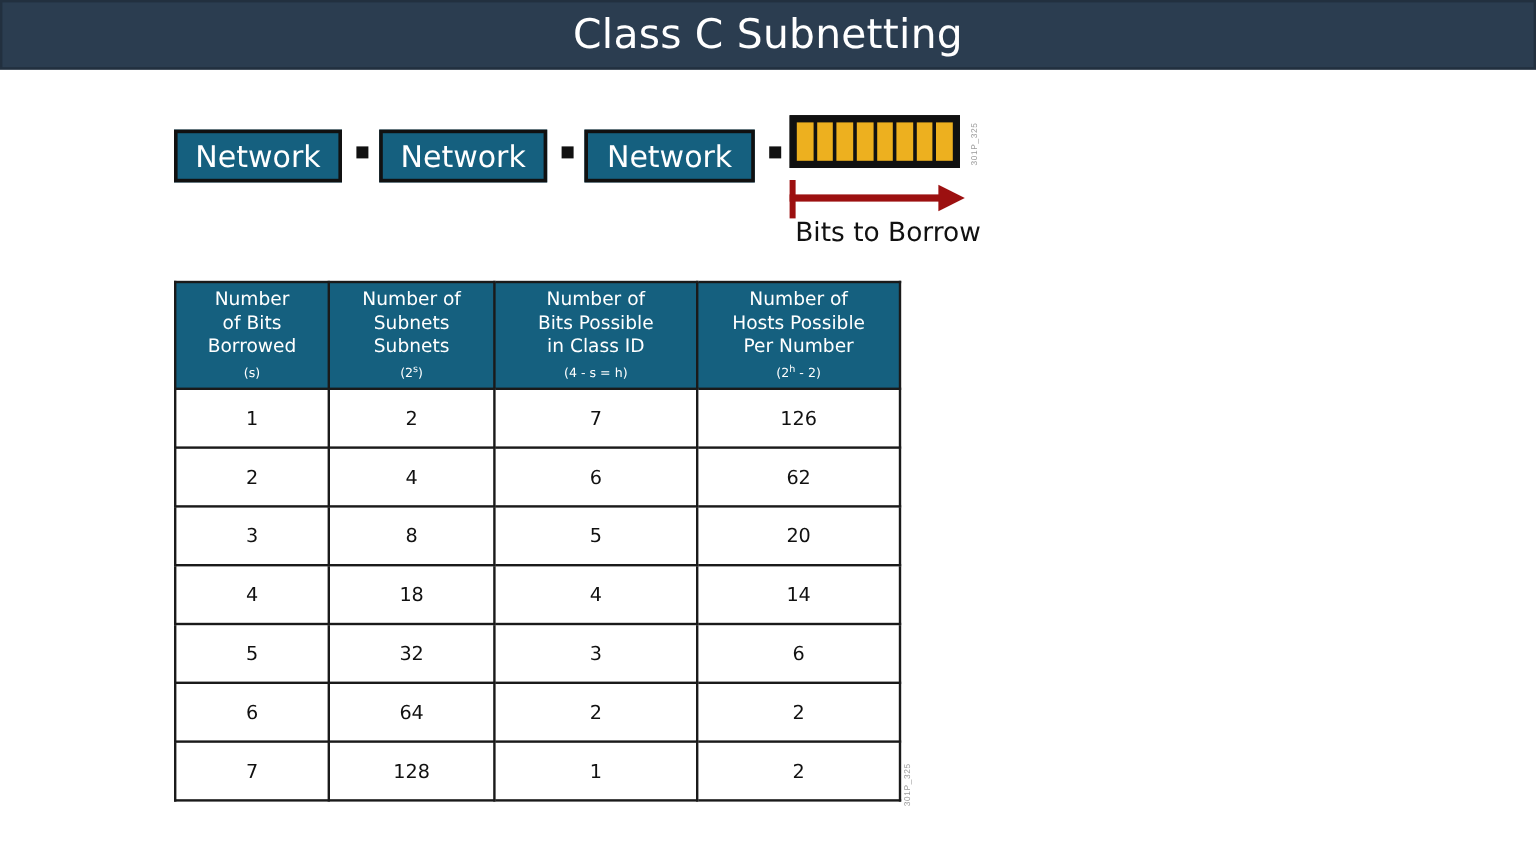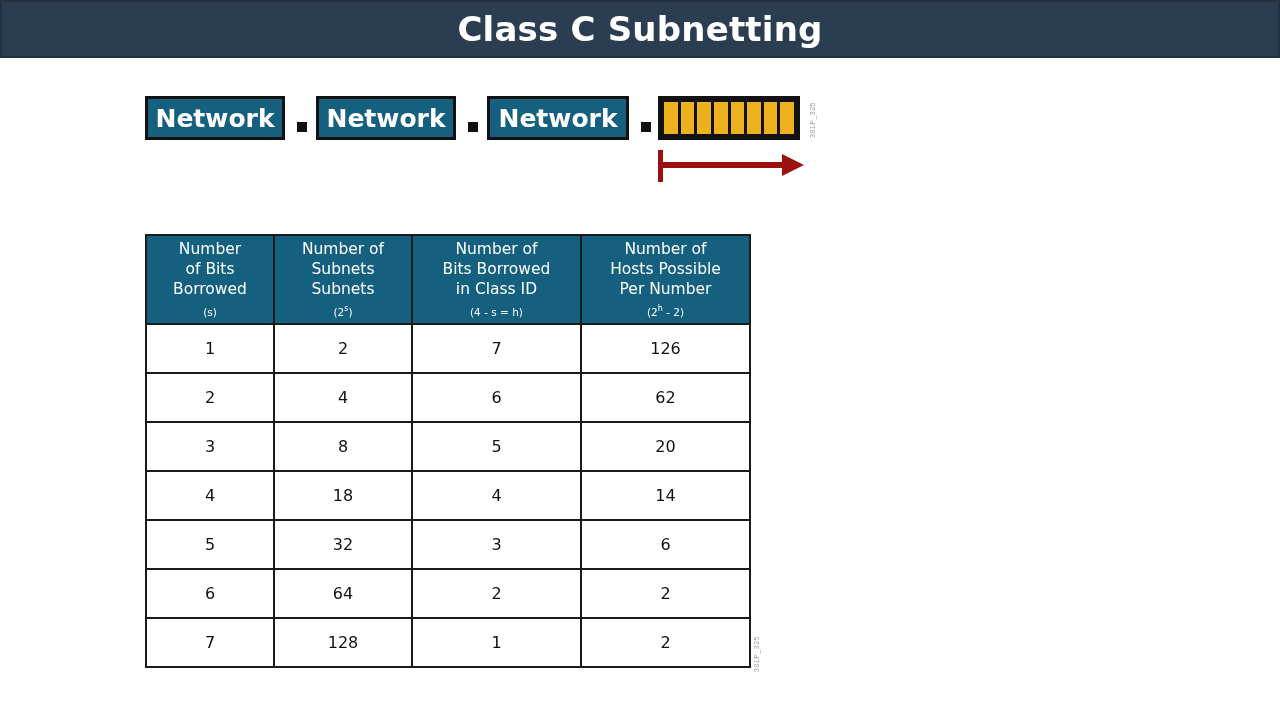--- a/index.html
+++ b/index.html
@@ -28,47 +28,46 @@
   }
   #title-bar .title-text {
     position: absolute;
     left: 0;
     right: 0;
     top: 50%;
     transform: translateY(-50%);
     text-align: center;
     color: #ffffff;
     font-size: 34px;
-    font-weight: 700;
+    font-weight: 400;
     letter-spacing: 0.2px;
     font-family: "DejaVu Sans", sans-serif;
   }
 
   
   #address-diagram {
     position: absolute;
     left: 145px;
     top: 96px;
     width: 700px;
     height: 120px;
   }
   .octet-box {
     position: absolute;
-    top: 0;
+    top: 12px;
     height: 44px;
     background: #15607f;
     border: 3px solid #111111;
     box-sizing: border-box;
     color: #ffffff;
     font-size: 25px;
     display: flex;
     align-items: center;
     justify-content: center;
     font-family: "DejaVu Sans", sans-serif;
-    font-weight: bold;
   }
   #octet-1 { left: 0px;   width: 140px; }
   #octet-2 { left: 171px; width: 140px; }
   #octet-3 { left: 342px; width: 142px; }
 
   .octet-dot {
     position: absolute;
     top: 26px;
     width: 10px;
     height: 10px;
@@ -248,20 +247,21 @@
   </div>
 
   <div class="watermark" id="watermark-top">301P_325</div>
 
   <div id="borrow-arrow">
     <div class="arrow-stem-vert"></div>
     <div class="arrow-stem-horz"></div>
     <div class="arrow-head"></div>
   </div>
 
+  <div id="borrow-label">Bits to Borrow</div>
 </div>
 
 <div id="subnet-table-wrap">
   <table id="subnet-table">
     <colgroup>
       <col id="col-1">
         <col id="col-2">
         <col id="col-3">
         <col id="col-4">
     </colgroup>
@@ -279,21 +279,21 @@
           <div class="hdr-main">
             <div>Number of</div>
             <div>Subnets</div>
             <div>Subnets</div>
           </div>
           <div class="hdr-sub"><span>(2</span><sup>s</sup><span>)</span></div>
         </th>
         <th>
           <div class="hdr-main">
             <div>Number of</div>
-            <div>Bits Borrowed</div>
+            <div>Bits Possible</div>
             <div>in Class ID</div>
           </div>
           <div class="hdr-sub"><span>(4 - s = h</span><sup></sup><span>)</span></div>
         </th>
         <th>
           <div class="hdr-main">
             <div>Number of</div>
             <div>Hosts Possible</div>
             <div>Per Number</div>
           </div>

